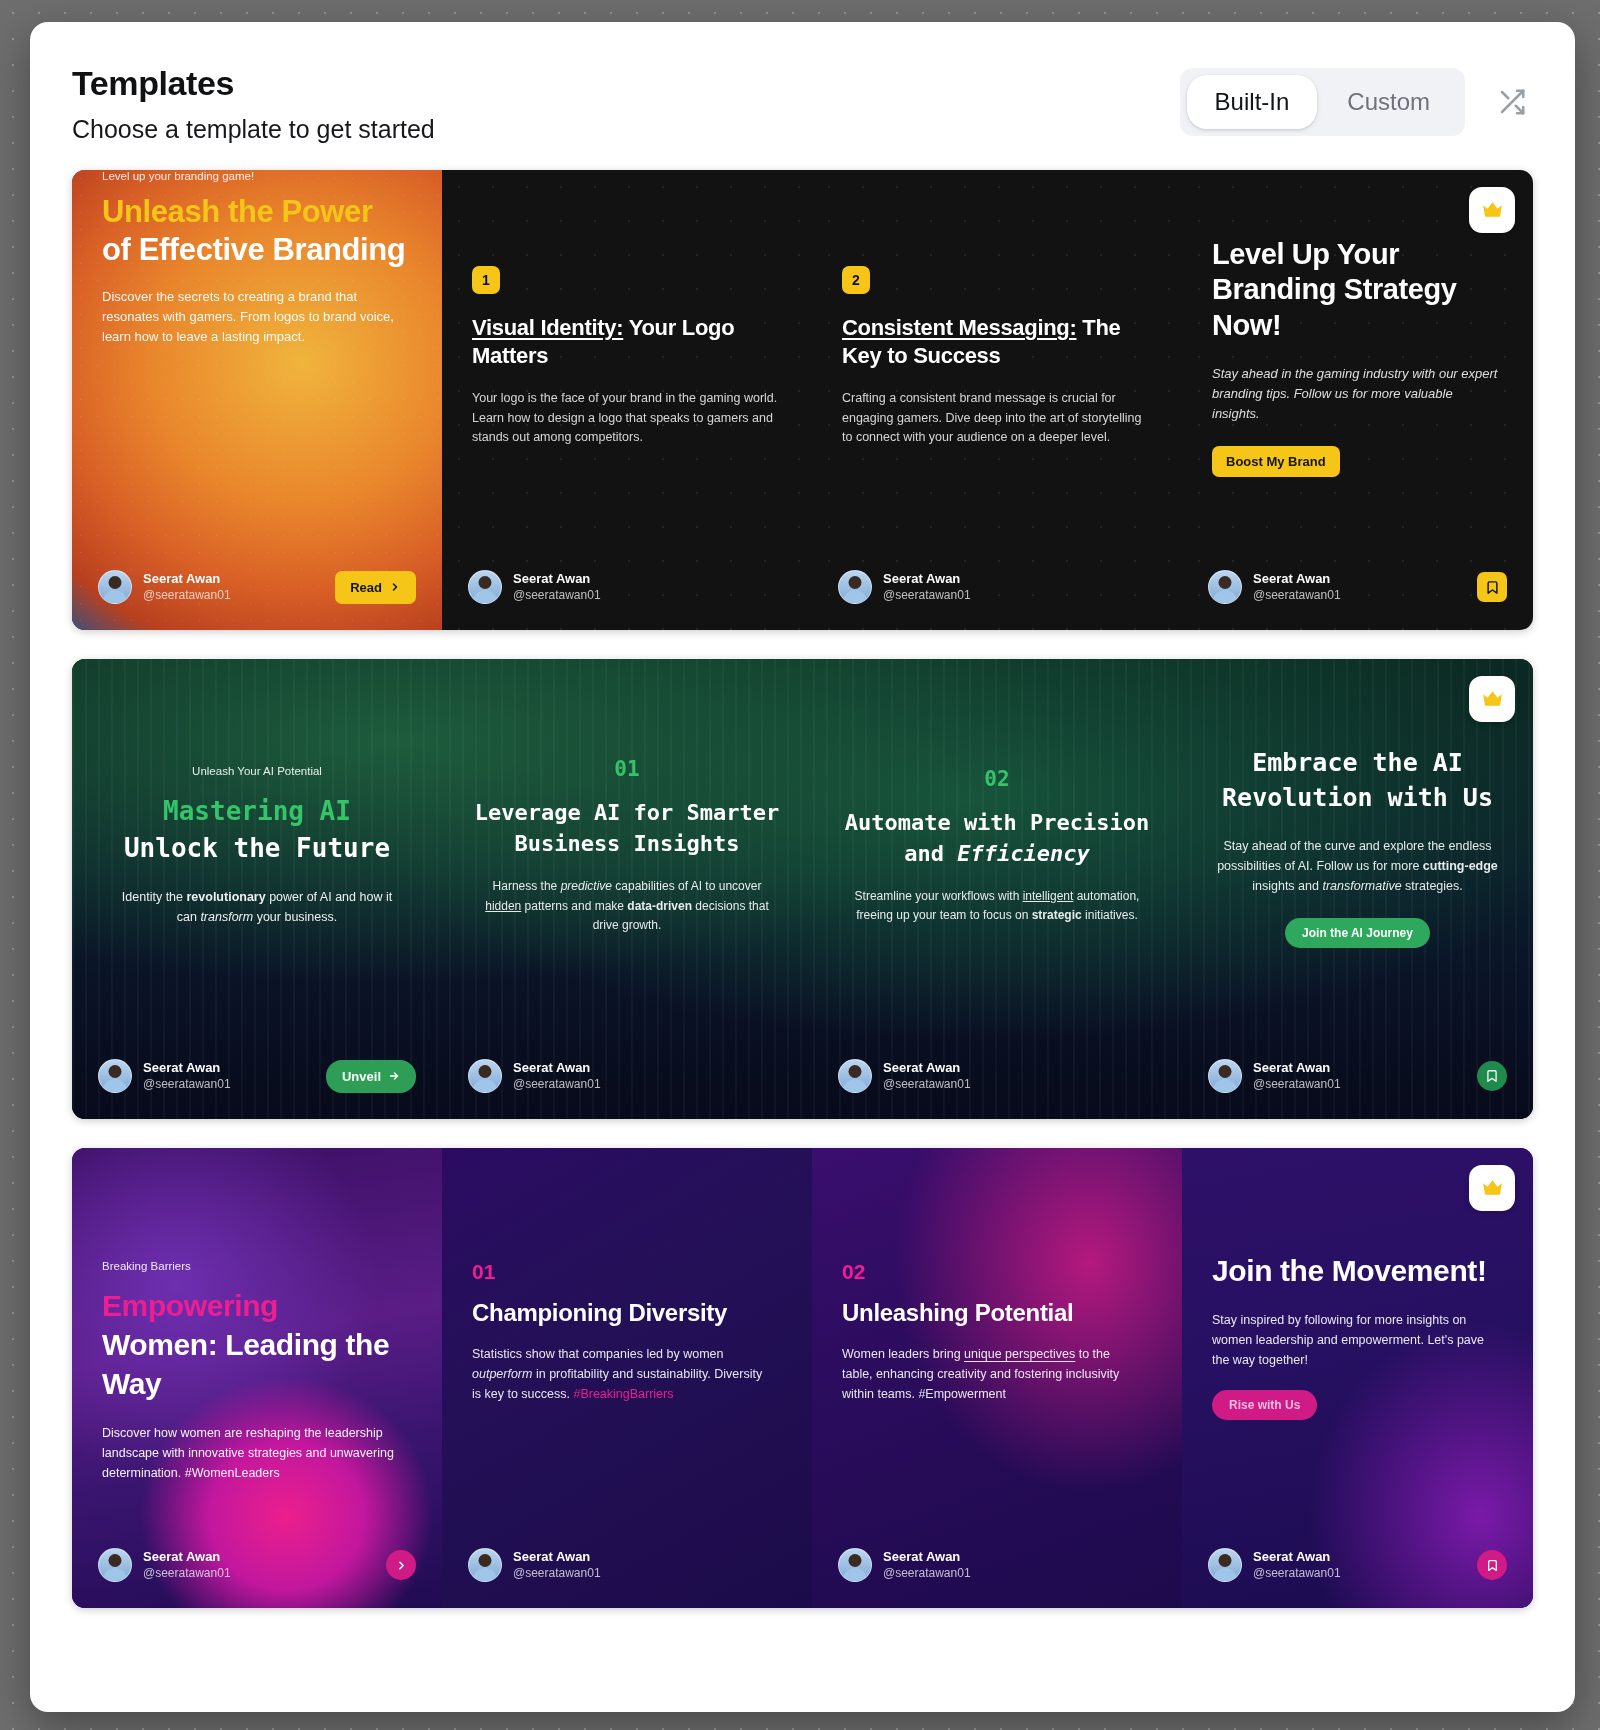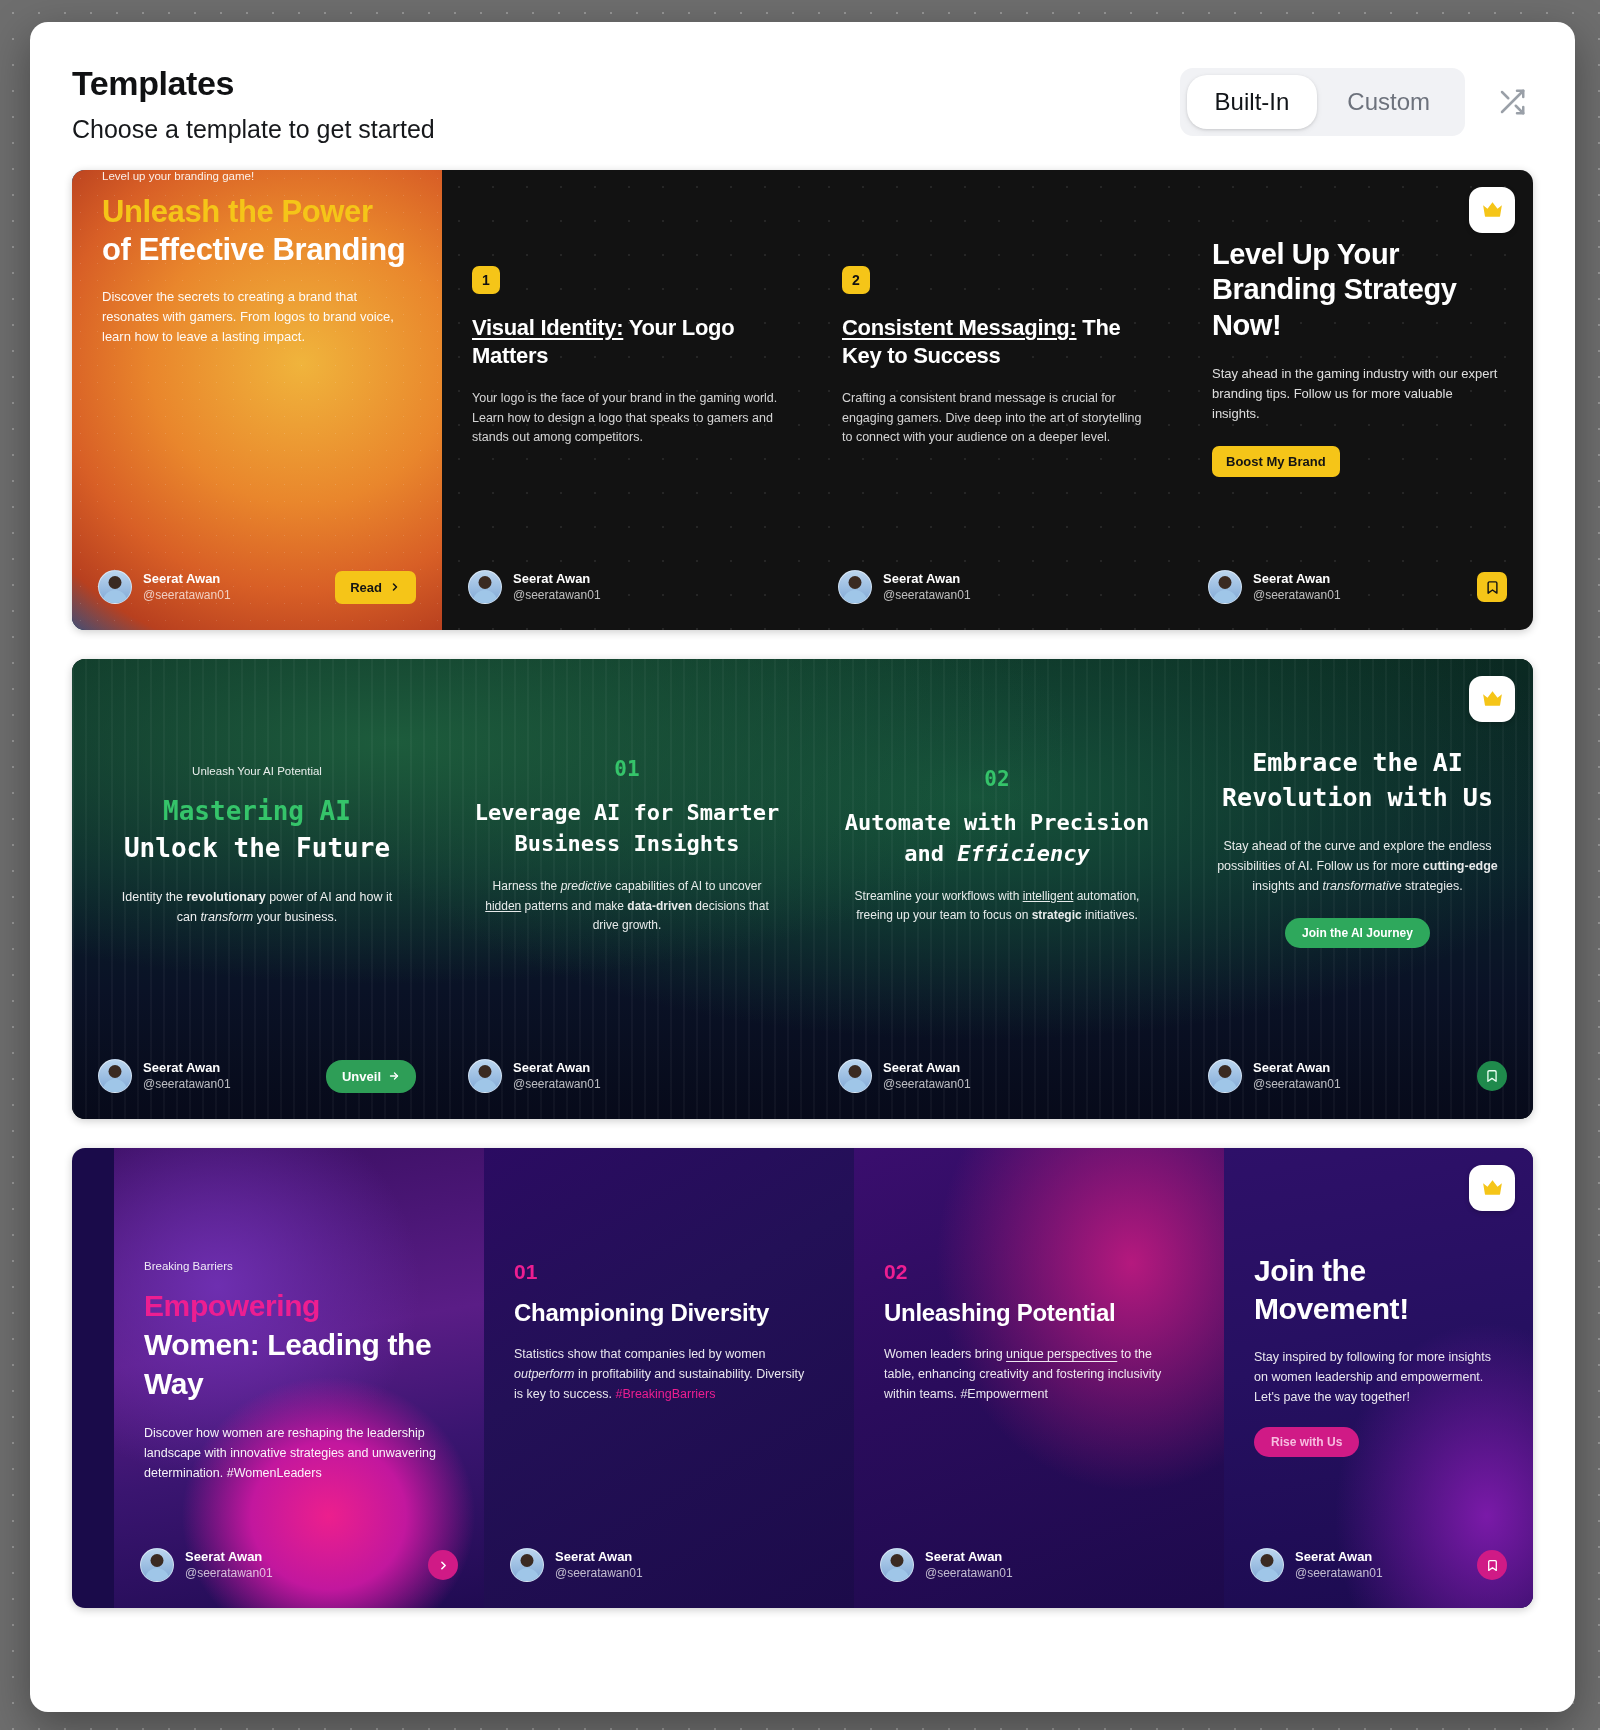--- a/index.html
+++ b/index.html
@@ -228,21 +228,21 @@
     background: #F5C518;
     border-radius: 7px;
     display: flex; align-items: center; justify-content: center;
     font-size: 14px; font-weight: 700; color: #111;
     margin-bottom: 20px;
   }
   .c1 .mid-h { font-size: 22px; line-height: 1.3; font-weight: 800; color: #fff; letter-spacing: -0.3px; }
   .c1 .mid-h u { text-decoration: underline; text-underline-offset: 3px; text-decoration-thickness: 2px; }
   .c1 .mid-p { font-size: 12.5px; line-height: 1.58; color: rgba(255,255,255,.82); margin-top: 18px; }
   .c1 .last-h { font-size: 29px; line-height: 1.23; font-weight: 800; color: #fff; letter-spacing: -0.4px; }
-  .c1 .last-p { font-size: 13px; line-height: 1.55; color: rgba(255,255,255,.86); margin-top: 20px; max-width: 310px; }
+  .c1 .last-p { font-size: 13px; line-height: 1.55; color: rgba(255,255,255,.86); margin-top: 20px; max-width: 310px; font-style: italic; }
   .btn-yellow { background: #F5C518; color: #141414; margin-top: 22px; align-self: flex-start; }
   .read-btn { background: #F5C518; color: #141414; padding: 9px 15px; }
   .bm-yellow { background: #F5C518; color: #141414; }
 
   
   .c2 { background: #071310; font-family: "Liberation Sans", sans-serif; }
   .c2-bg {
     position:absolute; inset:0; z-index:1;
     background:
       repeating-linear-gradient(90deg, rgba(255,255,255,.035) 0 2px, transparent 2px 13px),
@@ -268,21 +268,20 @@
   .c2 .panel-footer { justify-content: space-between; }
   .c2 .author, .c2 .author-meta { text-align: left; }
 
   
   .c3 { background: #1a0b4a; }
   .c3-cover {
     background:
       radial-gradient(55% 42% at 58% 80%, #ec1f8d 0%, #c2179e 38%, rgba(150,25,140,0) 72%),
       radial-gradient(78% 60% at 28% 30%, #6e2fb0 0%, rgba(110,47,176,0) 70%),
       linear-gradient(170deg, #3b0f63 0%, #4a1675 22%, #5a1d86 42%, #3a1570 66%, #200b52 100%);
-    margin-left: 42px;
   }
   .c3-p2 { background: linear-gradient(150deg, #2b0b62 0%, #231057 40%, #1c0b4a 100%); }
   .c3-p3 {
     background:
       radial-gradient(85% 80% at 75% 25%, #b5197e 0%, rgba(150,25,130,0) 62%),
       linear-gradient(160deg, #3a0e6e 0%, #2a0c5c 45%, #1d0a4c 100%);
   }
   .c3-p4 {
     background:
       radial-gradient(70% 60% at 85% 80%, #7a1aa8 0%, rgba(122,26,168,0) 70%),

